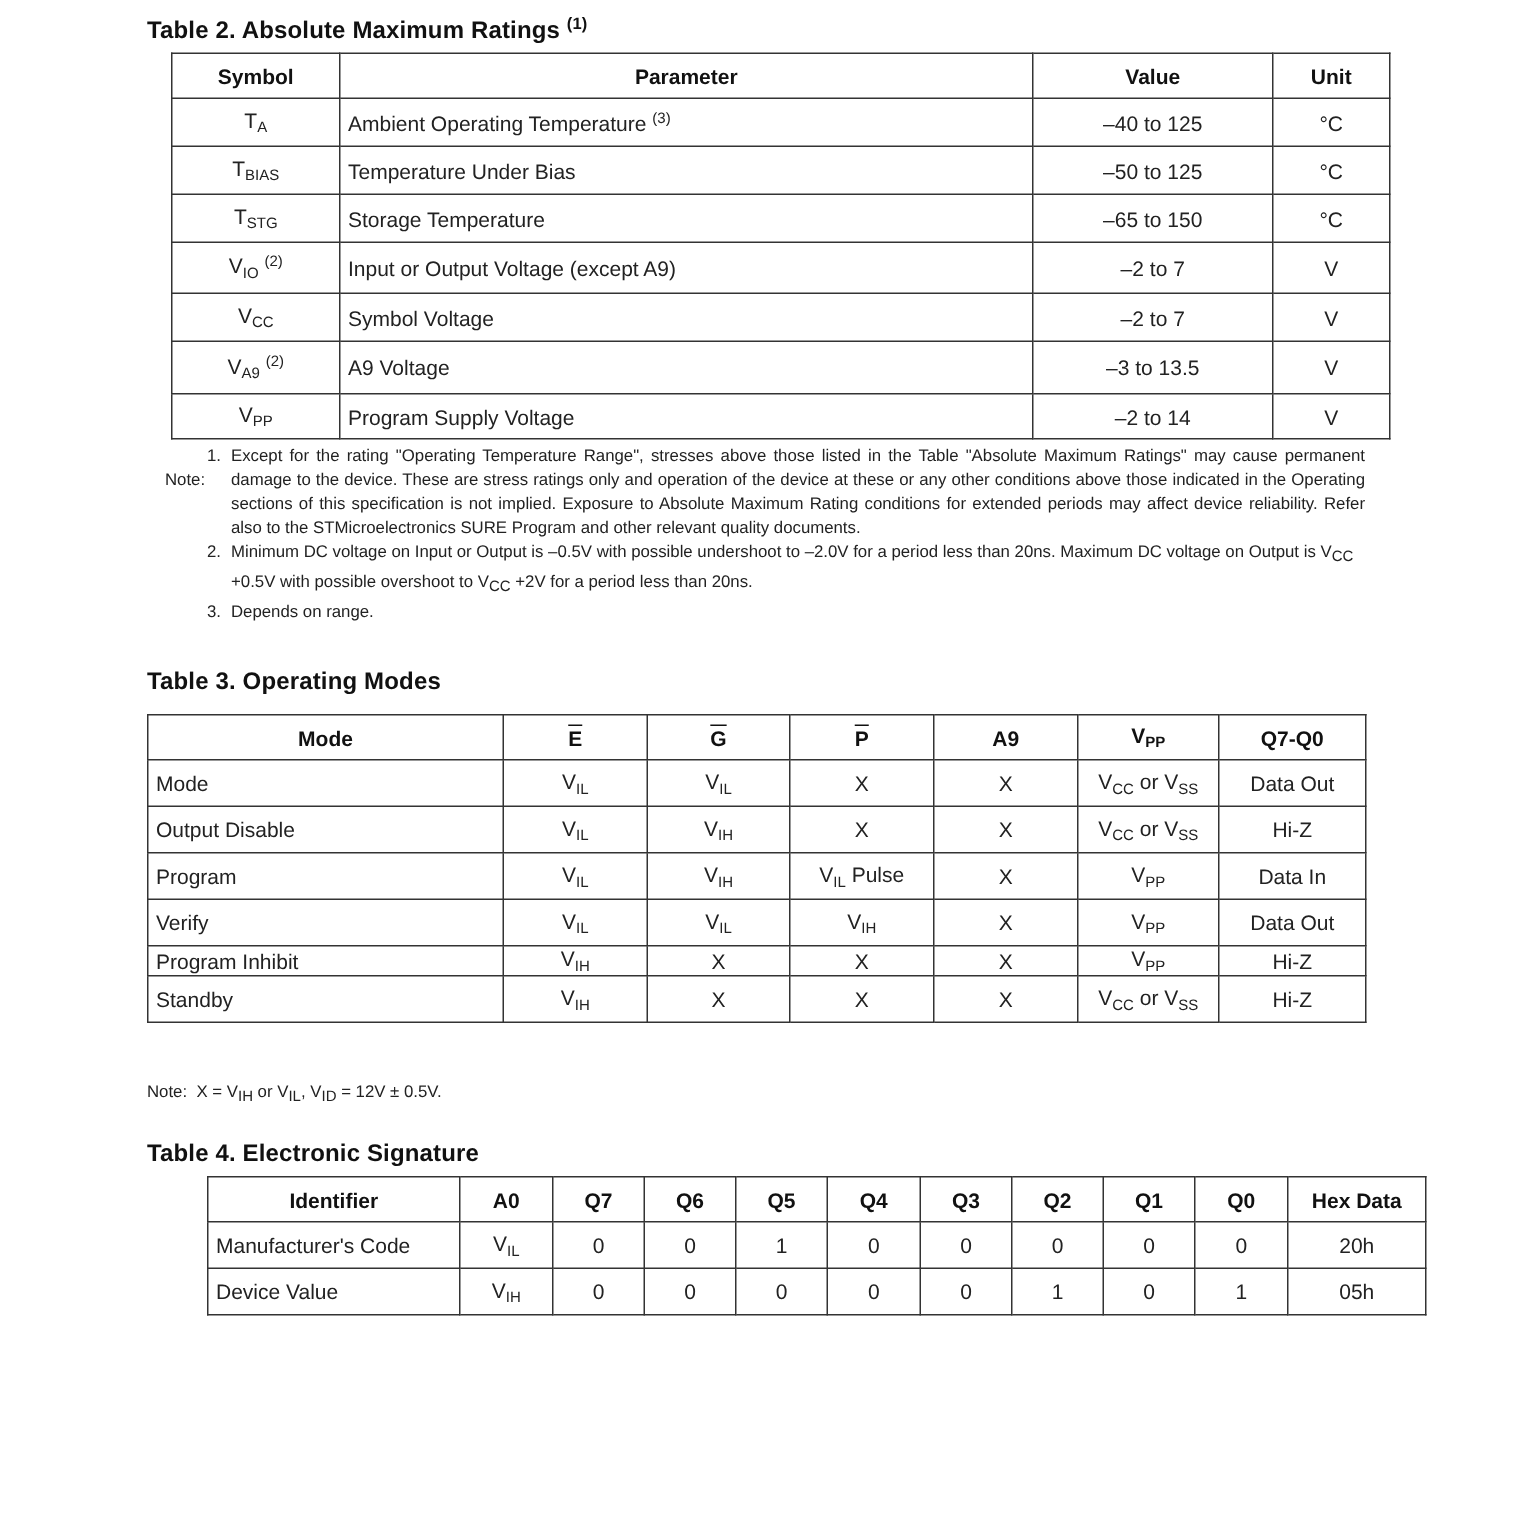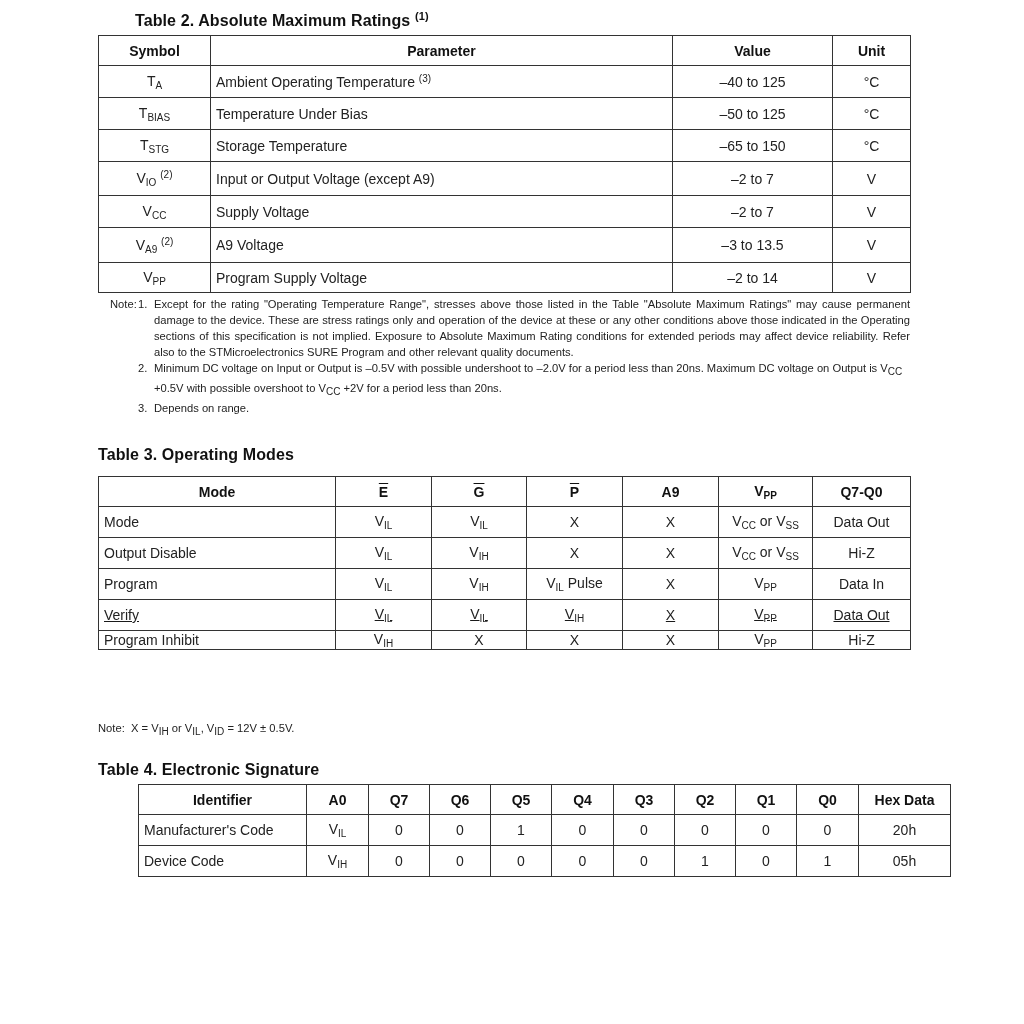--- a/index.html
+++ b/index.html
@@ -22,34 +22,34 @@
   }
   th { font-weight: bold; color: #111; font-size: 14px; }
   td.left { text-align: left; }
   sub { font-size: 10px; vertical-align: -3px; }
   sup.fn { font-size: 10px; vertical-align: 5px; }
   .ovl { text-decoration: overline; }
   .note {
     position: absolute; left: 98px; font-size: 11.2px; color: #222;
     line-height: 16px;
   }
-  .note .lbl { position: absolute; left: 0; top: 0; padding-left: 12px; }
+  .note .lbl { position: absolute; left: 0; top: 16px; padding-left: 12px; }
   .note ol { margin: 0; padding: 0; list-style: none; }
   .note li { position: relative; padding-left: 56px; }
   .note li .num { position: absolute; left: 40px; }
 </style>
 </head>
 <body>
 
-<div class="title" style="top:10px;margin-left:37px;">
+<div class="title" style="top:10px;">
   <span>Table 2. Absolute Maximum Ratings</span>
   <sup>(1)</sup>
 </div>
 
-<table style="left:98px; top:35px; width:812px;">
+<table style="left:114px; top:35px; width:812px;">
   <colgroup>
       <col style="width:112px">
       <col style="width:462px">
       <col style="width:160px">
       <col style="width:78px">
     </colgroup>
   <thead>
     <tr style="height:30px;">
       <th>Symbol</th>
       <th>Parameter</th>
@@ -77,21 +77,21 @@
         <td>°C</td>
       </tr>
       <tr style="height: 34px;">
         <td>V<sub>IO</sub> <sup class="fn">(2)</sup></td>
         <td class="left">Input or Output Voltage (except A9)</td>
         <td>–2 to 7</td>
         <td>V</td>
       </tr>
       <tr style="height: 32px;">
         <td>V<sub>CC</sub></td>
-        <td class="left">Supply Voltage</td>
+        <td class="left">Symbol Voltage</td>
         <td>–2 to 7</td>
         <td>V</td>
       </tr>
       <tr style="height: 35px; margin-left: 21px;">
         <td>V<sub>A9</sub> <sup class="fn">(2)</sup></td>
         <td class="left">A9 Voltage</td>
         <td>–3 to 13.5</td>
         <td>V</td>
       </tr>
       <tr style="height: 30px;">
@@ -165,36 +165,45 @@
       </tr>
       <tr style="height: 31px;">
         <td class="left">Program</td>
         <td>V<sub>IL</sub></td>
         <td>V<sub>IH</sub></td>
         <td>V<sub>IL</sub> Pulse</td>
         <td>X</td>
         <td>V<sub>PP</sub></td>
         <td>Data In</td>
       </tr>
-      <tr style="height: 31px; text-decoration: underline;">
+      <tr style="height: 31px;">
         <td class="left">Verify</td>
         <td>V<sub>IL</sub></td>
         <td>V<sub>IL</sub></td>
         <td>V<sub>IH</sub></td>
         <td>X</td>
         <td>V<sub>PP</sub></td>
         <td>Data Out</td>
       </tr>
       <tr style="height: 15px;">
         <td class="left">Program Inhibit</td>
         <td>V<sub>IH</sub></td>
         <td>X</td>
         <td>X</td>
         <td>X</td>
         <td>V<sub>PP</sub></td>
+        <td>Hi-Z</td>
+      </tr>
+      <tr style="height: 31px;">
+        <td class="left">Standby</td>
+        <td>V<sub>IH</sub></td>
+        <td>X</td>
+        <td>X</td>
+        <td>X</td>
+        <td>V<sub>CC</sub> or V<sub>SS</sub></td>
         <td>Hi-Z</td>
       </tr>
     </tbody>
 </table>
 
 <div class="note" style="top:720px;">
   <span style="position:static;">Note:&nbsp; X = V<sub>IH</sub> or V<sub>IL</sub>, V<sub>ID</sub> = 12V ± 0.5V.</span>
 </div>
 
 <div class="title" style="top:761px;">Table 4. Electronic Signature</div>
@@ -236,21 +245,21 @@
         <td>0</td>
         <td>1</td>
         <td>0</td>
         <td>0</td>
         <td>0</td>
         <td>0</td>
         <td>0</td>
         <td>20h</td>
       </tr>
       <tr style="height: 31px;">
-        <td class="left">Device Code</td>
+        <td class="left">Device Value</td>
         <td>V<sub>IH</sub></td>
         <td>0</td>
         <td>0</td>
         <td>0</td>
         <td>0</td>
         <td>0</td>
         <td>1</td>
         <td>0</td>
         <td>1</td>
         <td>05h</td>

